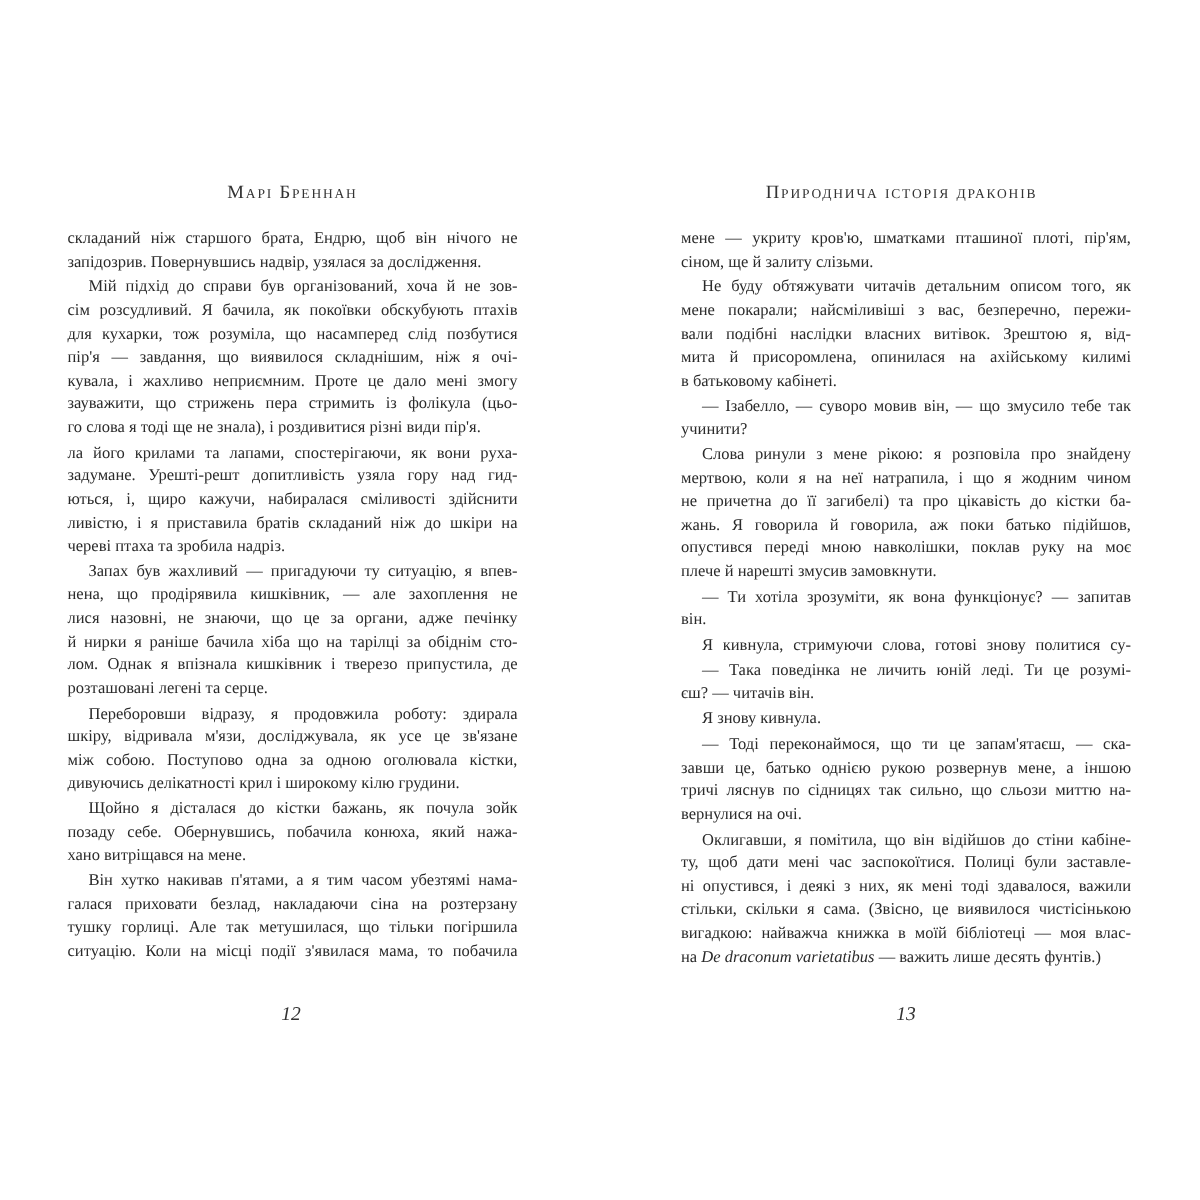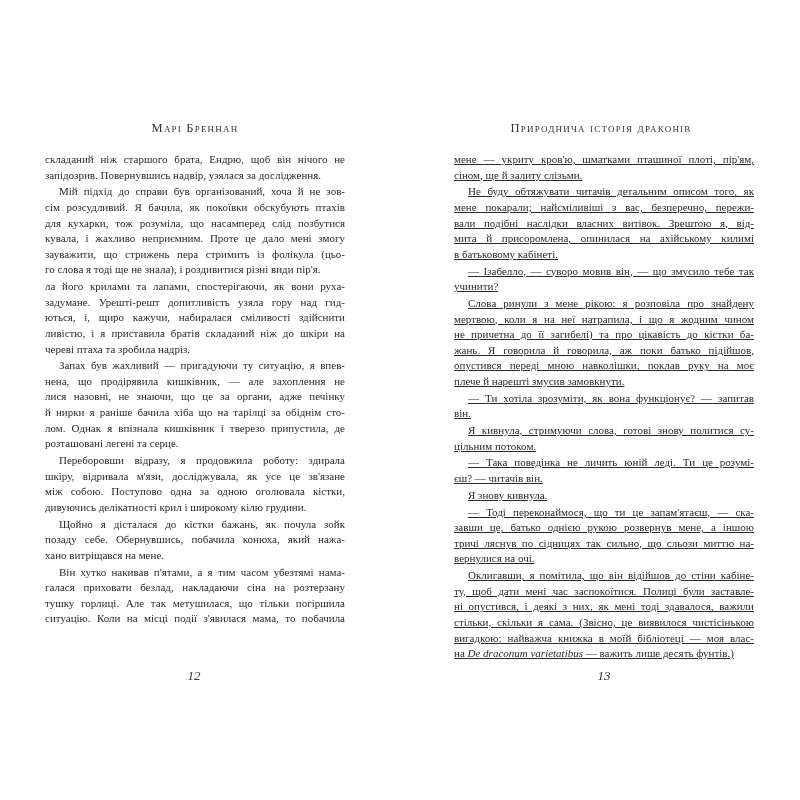--- a/index.html
+++ b/index.html
@@ -19,21 +19,21 @@
       color: #333;
     }
     .page.left .running-head { left: -5px; }
     .page.right .running-head { left: 1px; }
     .text-block {
       position: absolute; top: 152px; width: 300px;
       font-family: "Liberation Serif", serif; font-size: 11px;
       line-height: 15.6px;
     }
     .page.left .text-block { left: 45px; }
-    .page.right .text-block { left: 54px; text-decoration: underline; }
+    .page.right .text-block { left: 54px; }
     .para { margin: 0 0 1.2px 0; }
     .line {
       display: block; white-space: nowrap; text-align: justify;
       text-align-last: justify; height: 15.6px; overflow: visible;
     }
     .line.last { text-align-last: left; }
     .line.indent { padding-left: 14px; }
     .line i { font-style: italic; }
     .page-number {
       position: absolute; top: 668px; width: 400px; text-align: center;
@@ -50,20 +50,21 @@
   <div class="running-head">Марі Бреннан</div>
   <div class="text-block" id="left-text">
       <div class="para">
         <span class="line">складаний ніж старшого брата, Ендрю, щоб він нічого не</span>
         <span class="line last">запідозрив. Повернувшись надвір, узялася за дослідження.</span>
       </div>
       <div class="para">
         <span class="line indent">Мій підхід до справи був організований, хоча й не зов-</span>
         <span class="line">сім розсудливий. Я бачила, як покоївки обскубують птахів</span>
         <span class="line">для кухарки, тож розуміла, що насамперед слід позбутися</span>
+        <span class="line">пір'я — завдання, що виявилося складнішим, ніж я очі-</span>
         <span class="line">кувала, і жахливо неприємним. Проте це дало мені змогу</span>
         <span class="line">зауважити, що стрижень пера стримить із фолікула (цьо-</span>
         <span class="line last">го слова я тоді ще не знала), і роздивитися різні види пір'я.</span>
       </div>
       <div class="para">
         <span class="line">ла його крилами та лапами, спостерігаючи, як вони руха-</span>
         <span class="line">задумане. Урешті-решт допитливість узяла гору над гид-</span>
         <span class="line">ються, і, щиро кажучи, набиралася сміливості здійснити</span>
         <span class="line">ливістю, і я приставила братів складаний ніж до шкіри на</span>
         <span class="line last">череві птаха та зробила надріз.</span>
@@ -122,21 +123,20 @@
         <span class="line">жань. Я говорила й говорила, аж поки батько підійшов,</span>
         <span class="line">опустився переді мною навколішки, поклав руку на моє</span>
         <span class="line last">плече й нарешті змусив замовкнути.</span>
       </div>
       <div class="para">
         <span class="line indent">— Ти хотіла зрозуміти, як вона функціонує? — запитав</span>
         <span class="line last">він.</span>
       </div>
       <div class="para">
         <span class="line indent">Я кивнула, стримуючи слова, готові знову политися су-</span>
-        <span class="line last">цільним потоком.</span>
       </div>
       <div class="para">
         <span class="line indent">— Така поведінка не личить юній леді. Ти це розумі-</span>
         <span class="line last">єш? — читачів він.</span>
       </div>
       <div class="para">
         <span class="line indent last">Я знову кивнула.</span>
       </div>
       <div class="para">
         <span class="line indent">— Тоді переконаймося, що ти це запам'ятаєш, — ска-</span>

